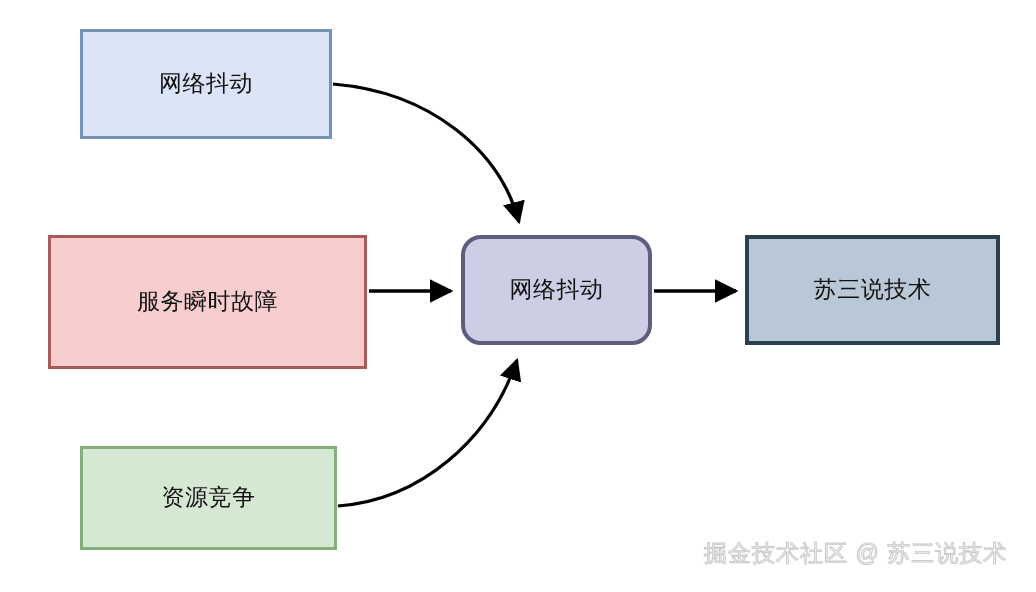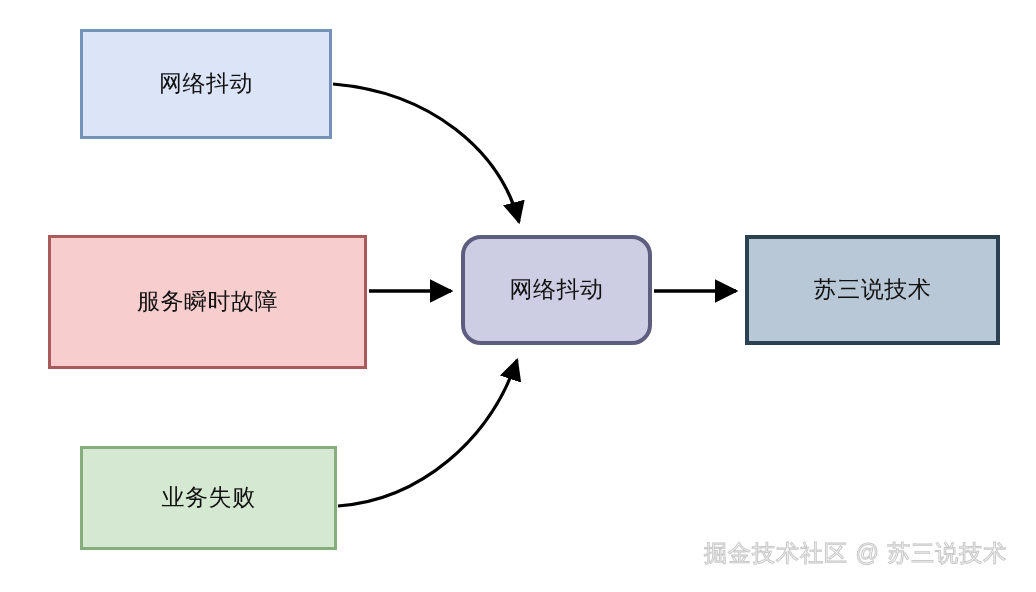--- a/index.html
+++ b/index.html
@@ -108,21 +108,21 @@
 
   <div class="node" id="node-network-jitter">
     <span class="node-label">网络抖动</span>
   </div>
 
   <div class="node" id="node-service-failure">
     <span class="node-label">服务瞬时故障</span>
   </div>
 
   <div class="node" id="node-resource-contention">
-    <span class="node-label">业务失败</span>
+    <span class="node-label">资源竞争</span>
   </div>
 
   <div class="node" id="node-interface-timeout">
     <span class="node-label">网络抖动</span>
   </div>
 
   <div class="node" id="node-business-failure">
     <span class="node-label">苏三说技术</span>
   </div>
 

